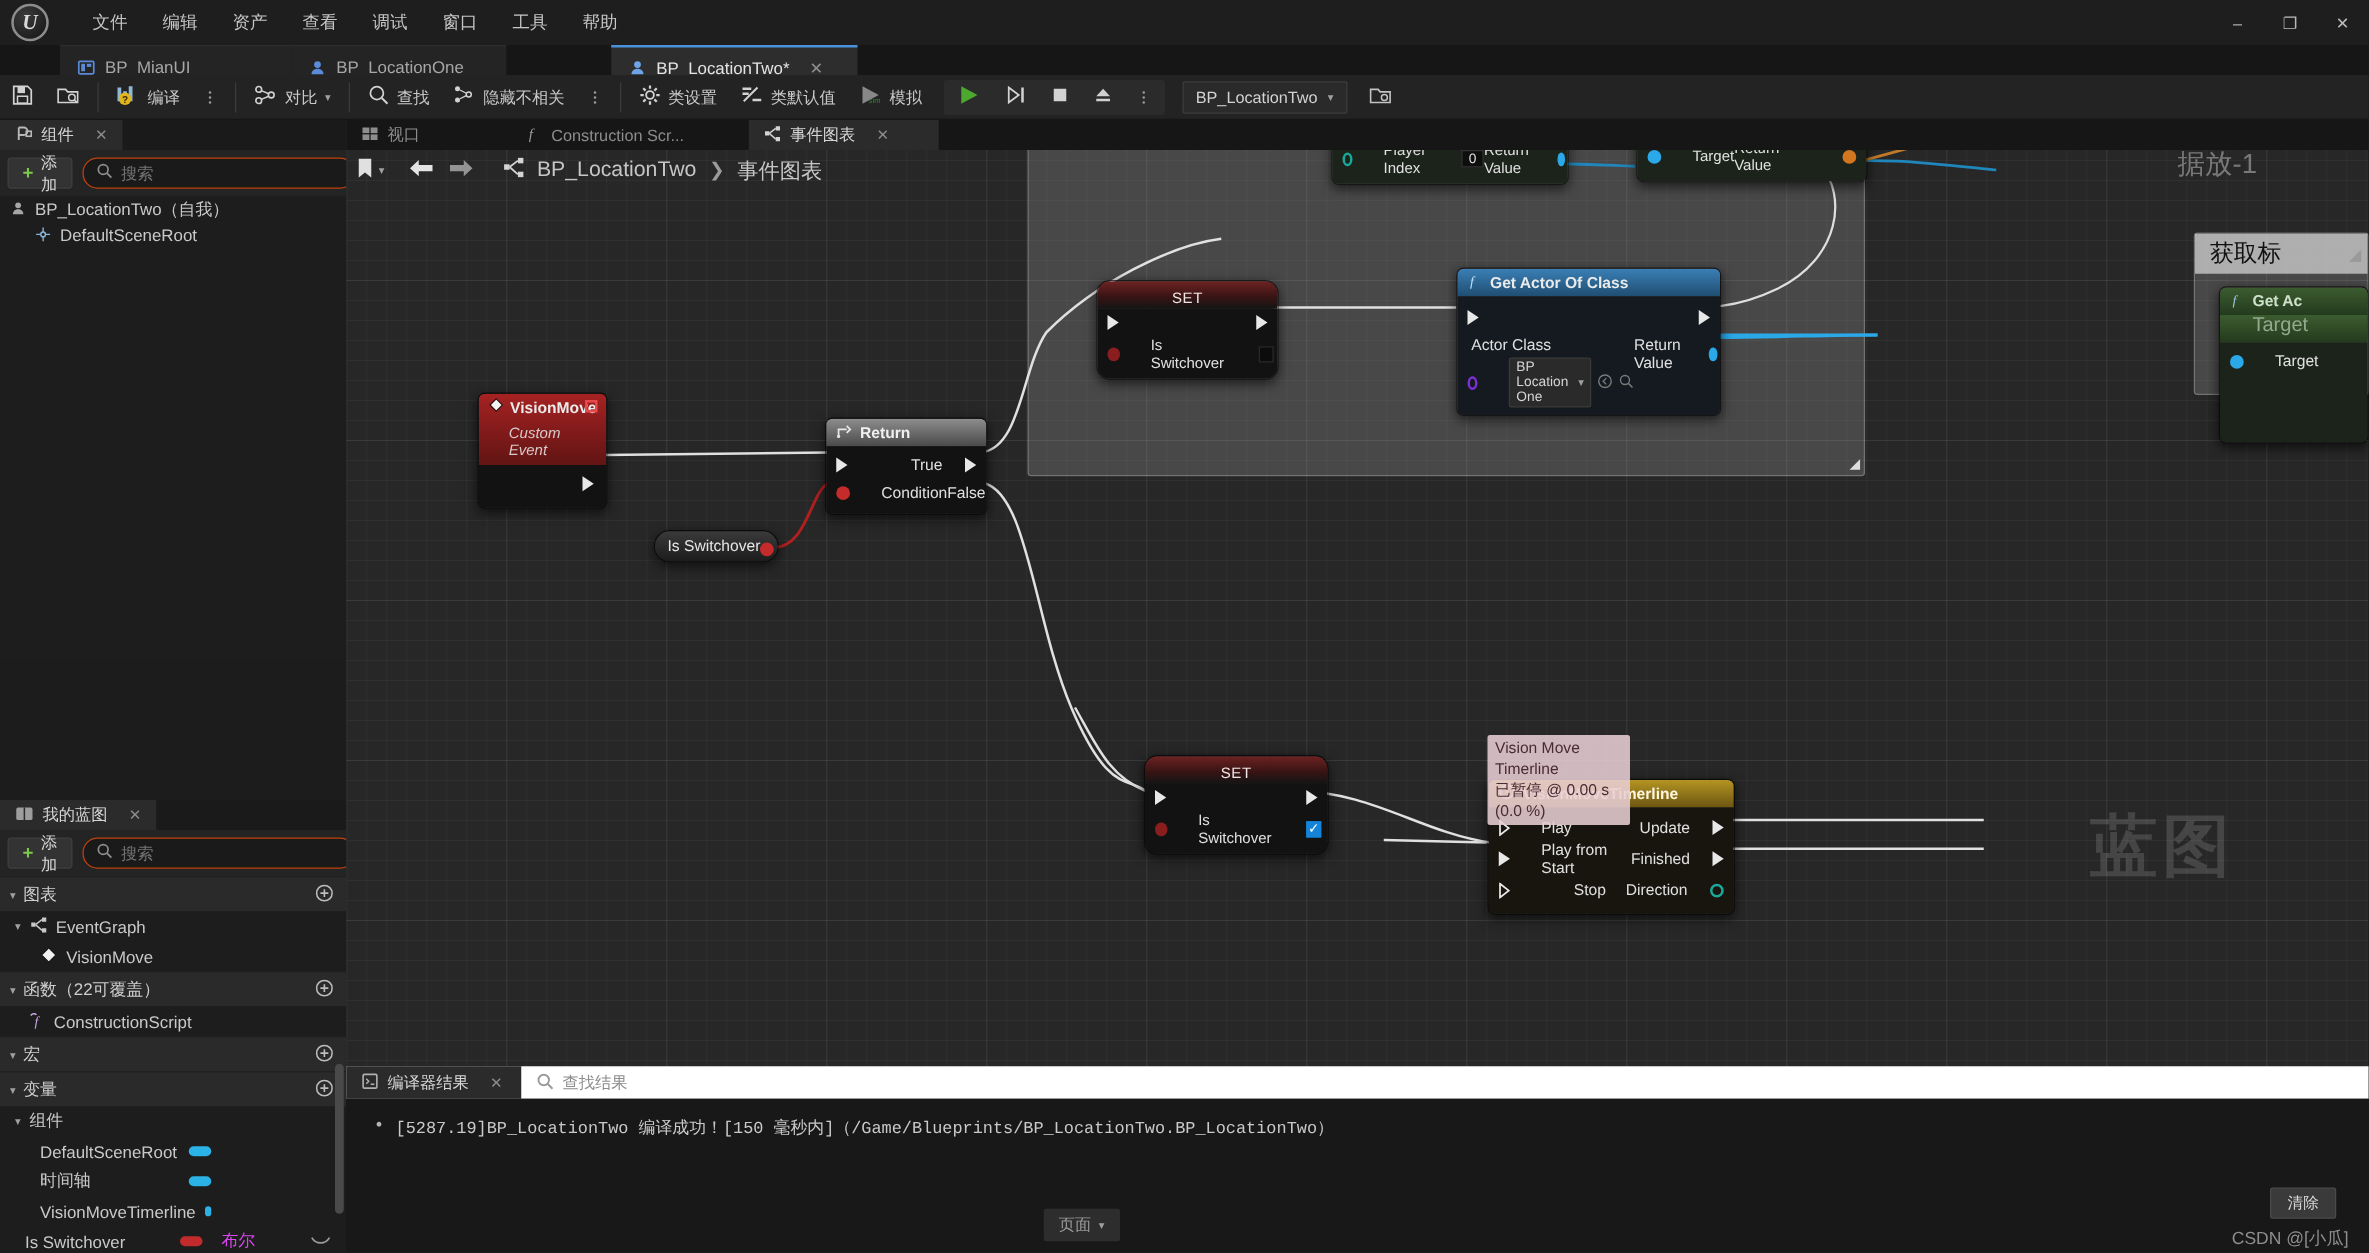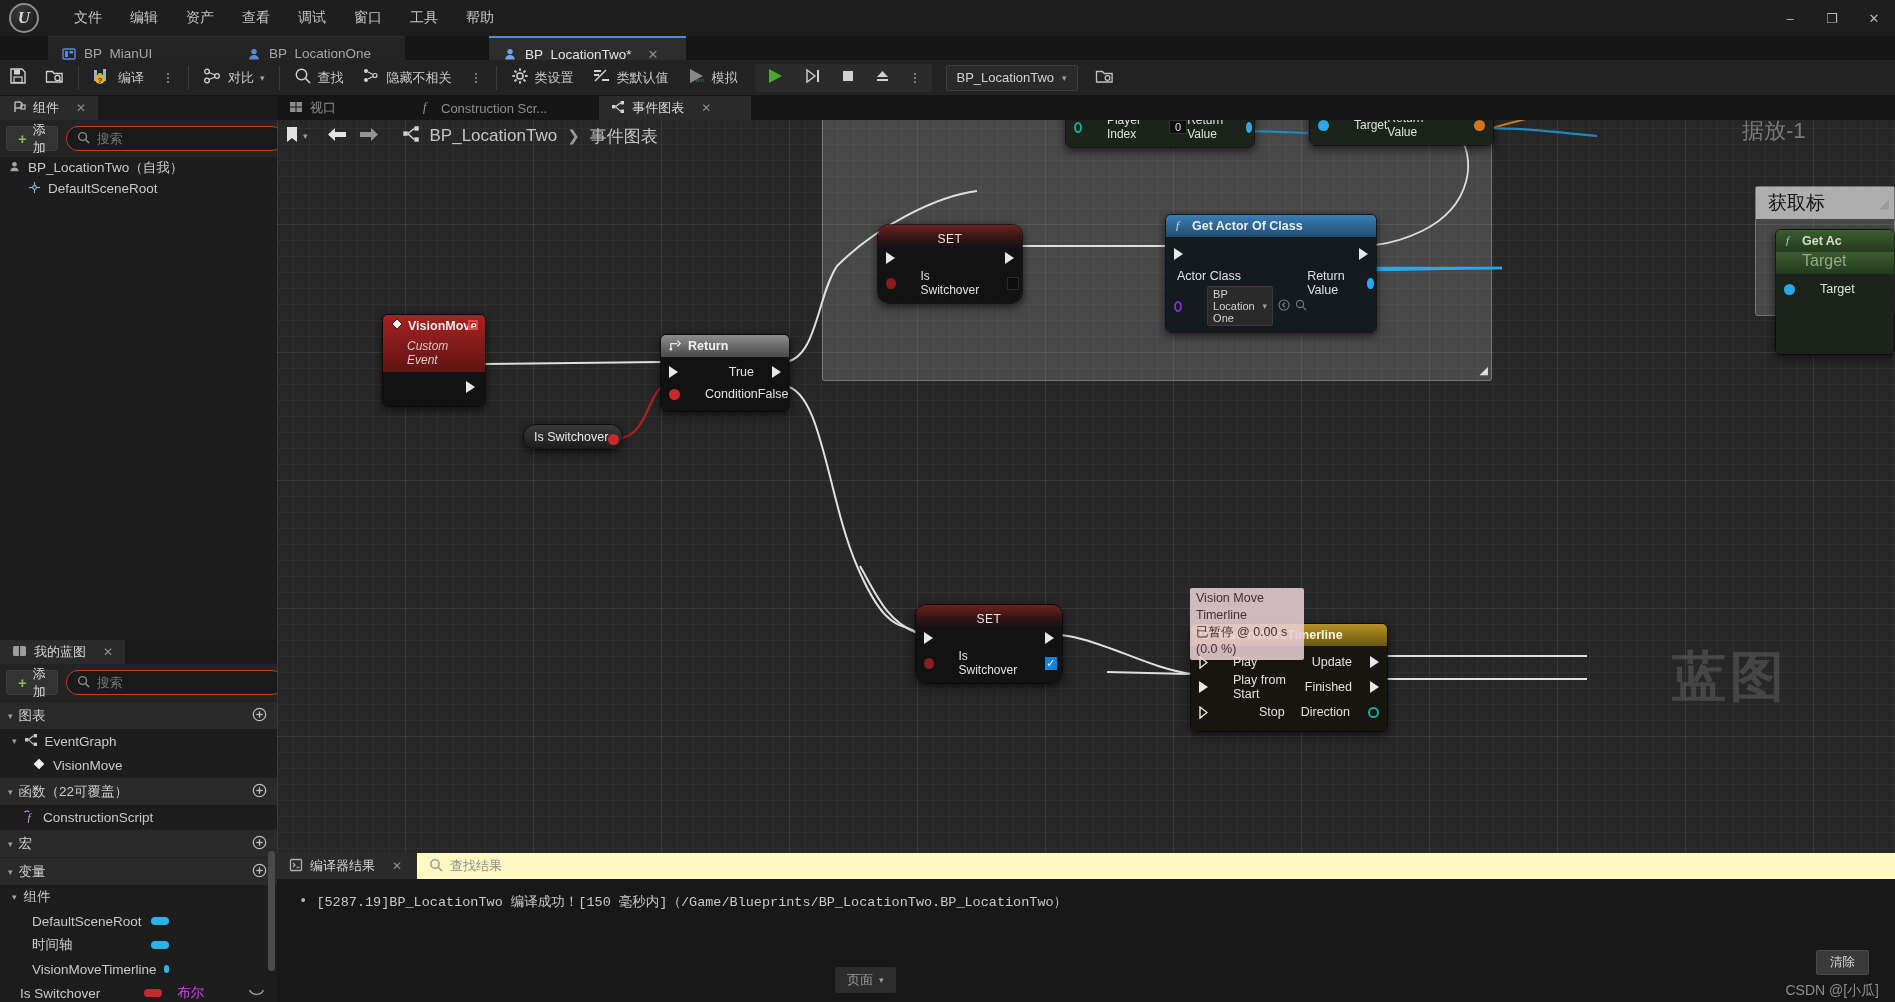--- a/index.html
+++ b/index.html
@@ -245,21 +245,21 @@
   }
   .zoomlabel {
     position: absolute; z-index: 6; color: rgba(220,220,220,0.45); font-size: 22px;
   }
 
   
   .bottom-panel {
     position: absolute; left: 277px; top: 853px; width: 1618px; height: 149px;
     background: #1f1f1f; display: flex; flex-direction: column;
   }
-  .bp-tabbar { display: flex; align-items: stretch; height: 26px; background: #fef9c3; }
+  .bp-tabbar { display: flex; align-items: stretch; height: 26px; background: #ffffff; }
   .bp-log { flex: 1; background: #181818; padding: 14px 0 0 22px; }
   .log-line { display: flex; gap: 9px; align-items: flex-start;
     font-family: "Liberation Mono", monospace; font-size: 13.5px; color: #c9c9c9; }
   .log-bullet { color: #b5b5b5; font-size: 14px; line-height: 1.2; }
   .bp-footer { height: 44px; background: #181818; display: flex; align-items: center;
     padding: 0 10px; position: relative; }
   .page-btn {
     display: flex; align-items: center; gap: 6px; height: 26px; padding: 0 12px;
     background: #2d2d2d; border-radius: 2px; font-size: 13px; color: #9b9b9b;
     margin-left: 548px;

